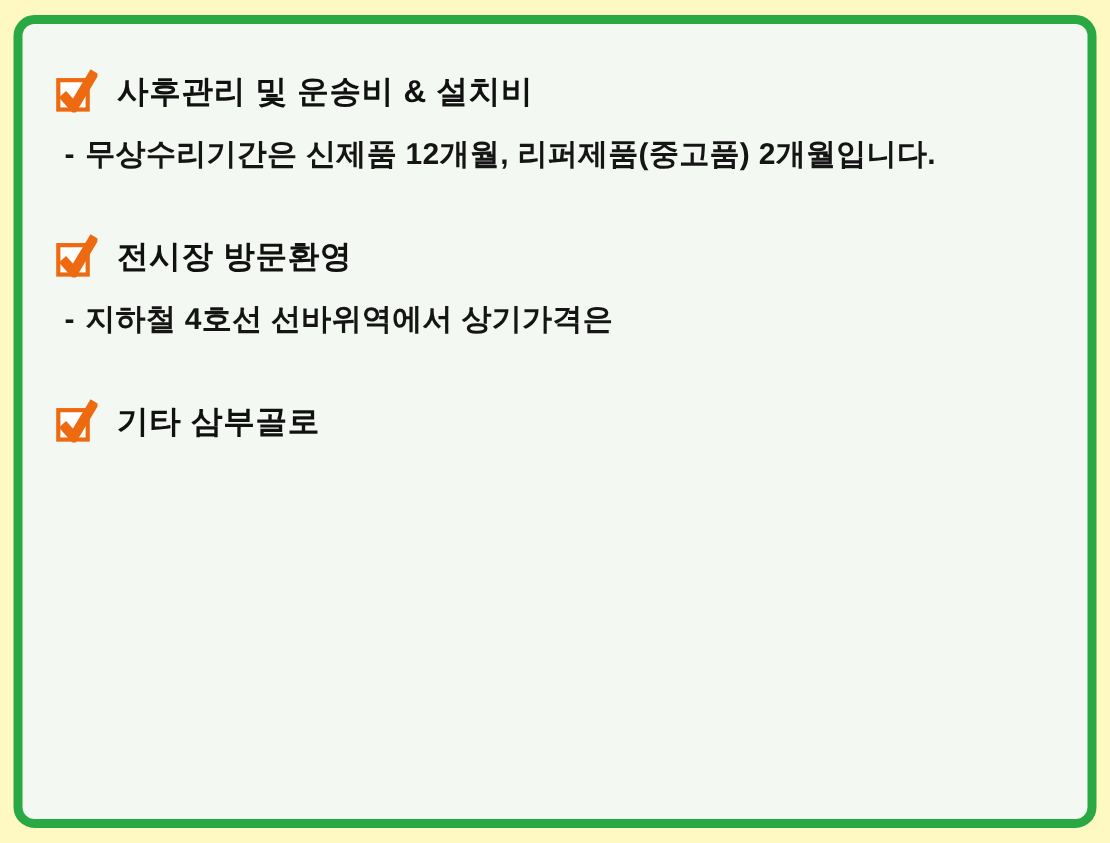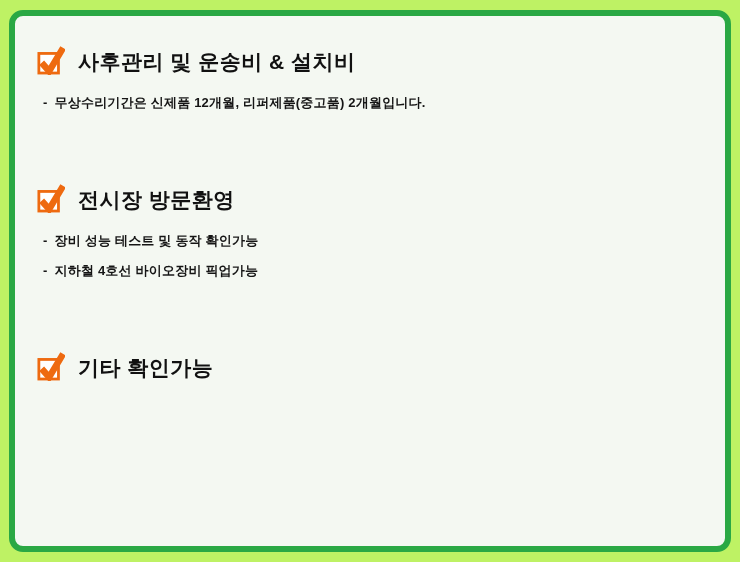--- a/index.html
+++ b/index.html
@@ -5,37 +5,37 @@
   html, body {
     margin: 0;
     padding: 0;
     background: #ffffff;
     font-family: "Liberation Sans", "DejaVu Sans", sans-serif;
   }
   .page {
     position: relative;
     width: 740px;
     height: 562px;
-    background: #bef264;
+    background: #fef9c3;
     overflow: hidden;
   }
   .panel {
     position: absolute;
     left: 9px;
     top: 10px;
     right: 9px;
     bottom: 10px;
     background: #f4f8f2;
     border: 6px solid #2aa844;
     border-radius: 14px;
     box-sizing: border-box;
     padding: 28px 18px 0 22px;
   }
   .section { margin: 0; }
-  .section + .section { margin-top: 64px; }
+  .section + .section { margin-top: 36px; }
   .heading-row {
     display: flex;
     align-items: center;
     gap: 13px;
     margin-bottom: 13px;
   }
   .check-icon {
     flex: 0 0 auto;
     width: 28px;
     height: 31px;
@@ -46,21 +46,21 @@
     font-weight: 700;
     color: #111111;
     letter-spacing: 0.5px;
     line-height: 1.2;
     padding-top: 4px;
   }
   .items {
     padding-left: 6px;
   }
   .line {
-    font-size: 13px;
+    font-size: 20px;
     font-weight: 700;
     color: #151515;
     line-height: 30px;
     letter-spacing: 0.2px;
     white-space: nowrap;
   }
   .dash {
     display: inline-block;
     margin-right: 7px;
   }
@@ -89,32 +89,29 @@
     <div class="section">
       <div class="heading-row">
         <svg class="check-icon" viewBox="0 0 30 33" aria-hidden="true">
           <rect x="2" y="10" width="21" height="21" fill="#ffffff" stroke="#ee6a10" stroke-width="3"></rect>
           <path d="M5 20 L13 29 L28 4" fill="none" stroke="#ee6a10" stroke-width="7" stroke-linecap="butt" stroke-linejoin="miter"></path>
         </svg>
         <div class="section-title">전시장 방문환영</div>
       </div>
       <div class="items">
         <div class="line">
-          <span class="dash">-</span><span>장비 성능 테스트 및 동작 확인가능</span>
-        </div>
-        <div class="line">
-          <span class="dash">-</span><span>지하철 4호선 바이오장비 픽업가능</span>
+          <span class="dash">-</span><span>지하철 4호선 선바위역에서 상기가격은</span>
         </div>
       </div>
     </div>
 
     <div class="section">
       <div class="heading-row">
         <svg class="check-icon" viewBox="0 0 30 33" aria-hidden="true">
           <rect x="2" y="10" width="21" height="21" fill="#ffffff" stroke="#ee6a10" stroke-width="3"></rect>
           <path d="M5 20 L13 29 L28 4" fill="none" stroke="#ee6a10" stroke-width="7" stroke-linecap="butt" stroke-linejoin="miter"></path>
         </svg>
-        <div class="section-title">기타 확인가능</div>
+        <div class="section-title">기타 삼부골로</div>
       </div>
     </div>
 
   </div>
 </div>
 
 </body></html>

